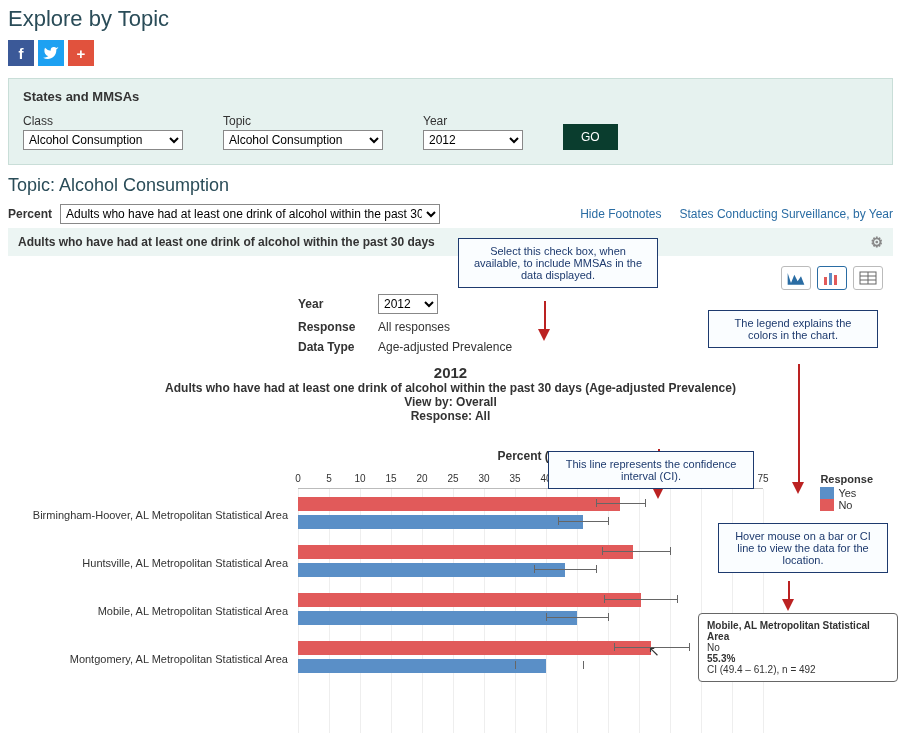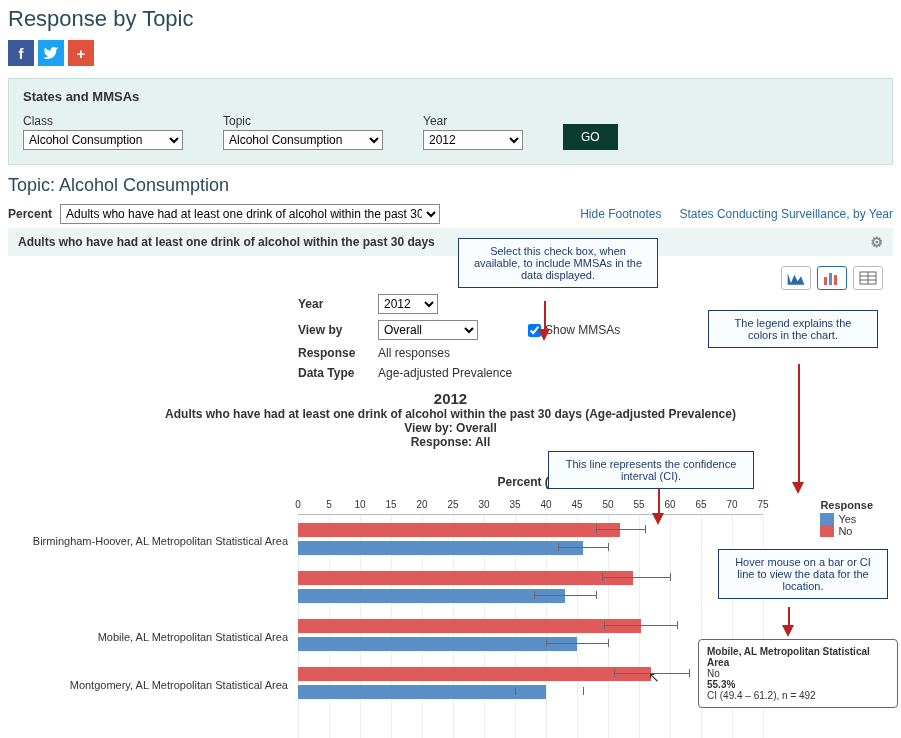--- a/index.html
+++ b/index.html
@@ -58,21 +58,21 @@
   .callout { position: absolute; background: #fafdff; border: 1px solid #1d3a6e; padding: 6px 10px; font-size: 11px; color: #1d3a6e; text-align: center; z-index: 5; }
   .arrow-down-long { position: absolute; width: 2px; background: #b22; z-index: 4; }
   .arrow-head { position: absolute; width: 0; height: 0; border-left: 6px solid transparent; border-right: 6px solid transparent; border-top: 12px solid #b22; z-index: 4; }
   .tooltip-box { position: absolute; background: #fff; border: 1px solid #666; border-radius: 4px; padding: 6px 8px; font-size: 10px; z-index: 6; }
   .cursor-icon { position: absolute; font-size: 14px; z-index: 7; }
 </style>
 </head>
 <body>
 
 <div class="page">
-  <h1 class="page-title">Response by Topic</h1>
+  <h1 class="page-title">Explore by Topic</h1>
 
   <div class="share-row">
     <div class="share-btn fb">f</div>
     <div class="share-btn tw">
       <svg width="16" height="16" viewBox="0 0 24 24" fill="#fff">
           <path d="M23 3a10.9 10.9 0 01-3.14 1.53A4.48 4.48 0 0016 3c-2.5 0-4.5 2-4.5 4.5 0 .35.04.7.11 1.03A12.8 12.8 0 013 4s-4 9 5 13a13 13 0 01-8 2c9 5 20 0 20-11.5 0-.28 0-.56-.02-.83A7.72 7.72 0 0023 3z"></path>
         </svg>
     </div>
     <div class="share-btn plus">+</div>
   </div>
@@ -142,28 +142,20 @@
     <div class="arrow-head" style="left:530px; top:73px;"></div>
 
     <div class="callout" style="left:700px; top:54px; width:170px;">The legend explains the colors in the chart.</div>
     <div class="arrow-down-long" style="left:790px; top:108px; height:120px;"></div>
     <div class="arrow-head" style="left:784px; top:226px;"></div>
 
     <div class="inner-filters">
       <div class="row">
         <span class="lbl">Year</span>
         <select style="width:60px;"><option>2012</option></select>
-      </div>
-      <div class="row">
-        <span class="lbl">View by</span>
-        <select style="width:100px;"><option>Overall</option></select>
-        <span class="chk">
-          <input type="checkbox" checked="" style="">
-          <span>Show MMSAs</span>
-        </span>
       </div>
       <div class="row">
         <span class="lbl">Response</span>
         <span>All responses</span>
       </div>
       <div class="row">
         <span class="lbl">Data Type</span>
         <span>Age-adjusted Prevalence</span>
       </div>
     </div>
@@ -224,20 +216,21 @@
                 <div class="bar no" style="width: 69.3333%;"></div>
                 <div class="ci-line" style="left: 64%; width: 10.6667%; top: 10px;"></div>
                 <div class="ci-cap" style="left: 64%; top: 6px;"></div>
                 <div class="ci-cap" style="left: 74.6667%; top: 6px;"></div>
                 <div class="bar yes" style="width: 61.3333%;"></div>
                 <div class="ci-line" style="left: 56%; width: 10.6667%; top: 28px;"></div>
                 <div class="ci-cap" style="left: 56%; top: 24px;"></div>
                 <div class="ci-cap" style="left: 66.6667%; top: 24px;"></div>
               </div>
               <div class="cat-row">
+                <div class="cat-label">Huntsville, AL Metropolitan Statistical Area</div>
                 <div class="bar no" style="width: 72%;"></div>
                 <div class="ci-line" style="left: 65.3333%; width: 14.6667%; top: 10px;"></div>
                 <div class="ci-cap" style="left: 65.3333%; top: 6px;"></div>
                 <div class="ci-cap" style="left: 80%; top: 6px;"></div>
                 <div class="bar yes" style="width: 57.3333%;"></div>
                 <div class="ci-line" style="left: 50.6667%; width: 13.3333%; top: 28px;"></div>
                 <div class="ci-cap" style="left: 50.6667%; top: 24px;"></div>
                 <div class="ci-cap" style="left: 64%; top: 24px;"></div>
               </div>
               <div class="cat-row">

